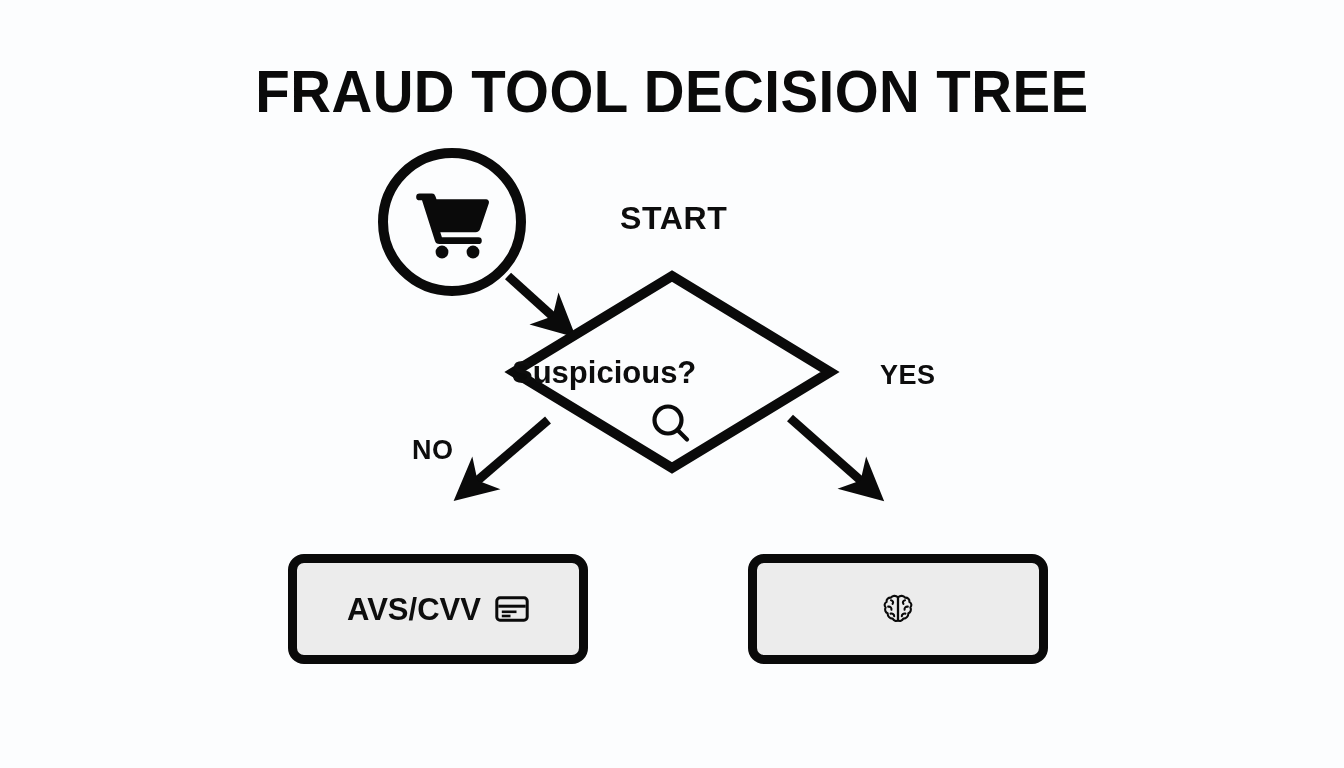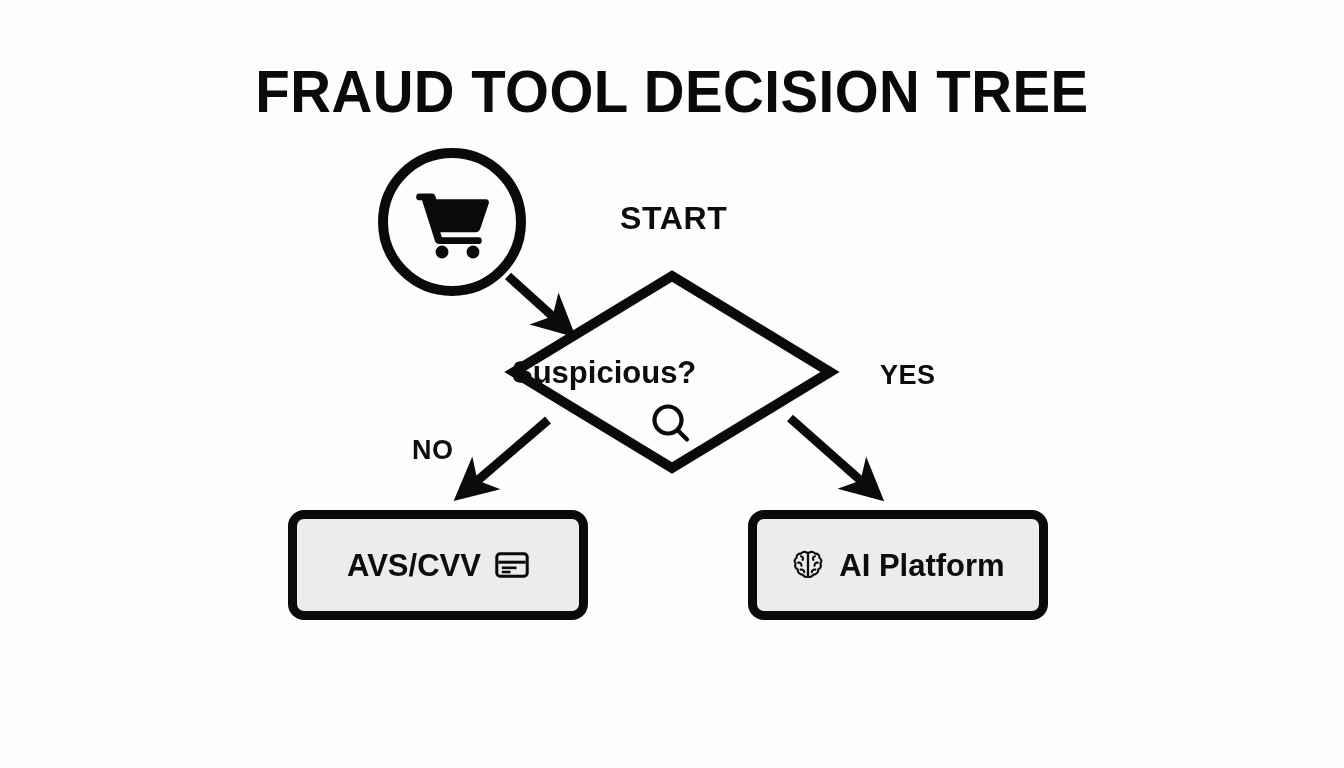--- a/index.html
+++ b/index.html
@@ -93,20 +93,21 @@
   .outcome-box {
     position: absolute;
     box-sizing: border-box;
     background: #ececec;
     border: 9px solid #0a0a0a;
     border-radius: 16px;
     display: flex;
     align-items: center;
     justify-content: center;
     gap: 14px;
+    margin-top: 44px;
   }
   .outcome-box.left  { left: 288px; top: 510px; width: 300px; height: 110px; }
   .outcome-box.right { left: 748px; top: 510px; width: 300px; height: 110px; }
 
   .outcome-text {
     font-family: "Liberation Sans", sans-serif;
     font-weight: bold;
     font-size: 31px;
     color: #0d0d0d;
     white-space: nowrap;
@@ -187,14 +188,13 @@
         <line x1="17" y1="4.2" x2="17" y2="27.4"></line>
         <path d="M10.0 7.2 C12.0 7.6 12.6 9.4 11.6 10.8"></path>
         <path d="M7.2 13.6 C9.4 13.4 10.8 14.8 10.4 16.8"></path>
         <path d="M9.6 20.6 C11.6 20.2 13.2 21.4 13.2 23.2"></path>
         <path d="M24.0 7.2 C22.0 7.6 21.4 9.4 22.4 10.8"></path>
         <path d="M26.8 13.6 C24.6 13.4 23.2 14.8 23.6 16.8"></path>
         <path d="M24.4 20.6 C22.4 20.2 20.8 21.4 20.8 23.2"></path>
       </g>
     </svg>
   </span>
-  <span class="outcome-text">AI Platform</span>
 </div>
 
 </body></html>

